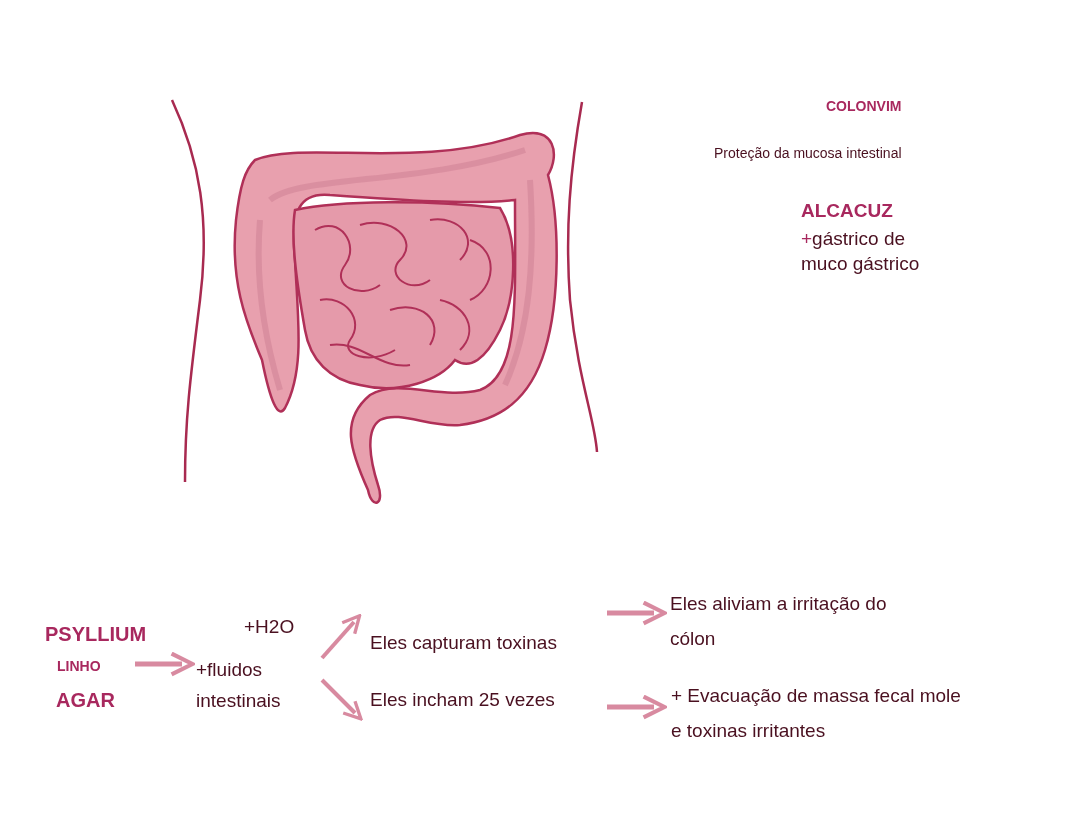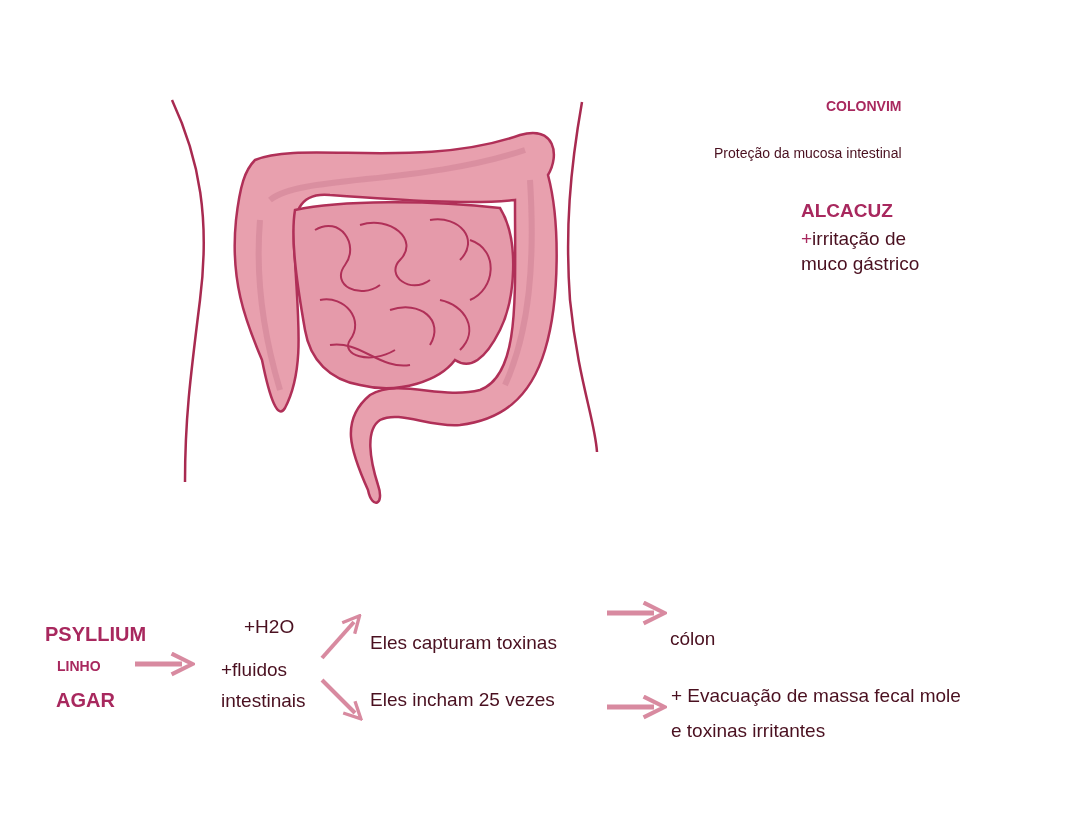--- a/index.html
+++ b/index.html
@@ -55,44 +55,44 @@
   <line x1="322" y1="680" x2="355" y2="713" stroke="#d88aa0" stroke-width="4" marker-end="url(#ah)"></line>
   <line x1="607" y1="613" x2="654" y2="613" stroke="#d88aa0" stroke-width="5" marker-end="url(#ah)"></line>
   <line x1="607" y1="707" x2="654" y2="707" stroke="#d88aa0" stroke-width="5" marker-end="url(#ah)"></line>
 </svg>
 
 <div class="abs brand" style="left:826px;top:98px;font-size:14px;">COLONVIM</div>
 <div class="abs txt" style="left:714px;top:137px;font-size:14px;margin-top:8px;">Proteção da mucosa intestinal</div>
 
 <div class="abs brand" style="left:801px;top:200px;font-size:19px;">ALCACUZ</div>
 <div class="abs txt" style="left:801px;top:226px;font-size:19px;line-height:25px;">
-  <span class="plus-accent">+</span><span>irritação de</span><br>
+  <span class="plus-accent">+</span><span>gástrico de</span><br>
   <span>muco gástrico</span>
 </div>
 
 <div class="abs brand" style="left:45px;top:623px;font-size:20px;">PSYLLIUM</div>
 <div class="abs brand" style="left:57px;top:658px;font-size:14px;">LINHO</div>
 <div class="abs brand" style="left:56px;top:689px;font-size:20px;">AGAR</div>
 
 <div class="abs txt" style="left:196px;top:616px;font-size:19px;margin-left:48px;">+H2O</div>
-<div class="abs txt" style="left:196px;top:654px;font-size:19px;line-height:31px;margin-left:25px;">
+<div class="abs txt" style="left:196px;top:654px;font-size:19px;line-height:31px;">
   <span>+fluidos</span><br>
   <span>intestinais</span>
 </div>
 
 <div class="abs txt" style="left:370px;top:590px;font-size:19px;line-height:35px;">
   <br>
   <span>Eles capturam toxinas</span>
 </div>
 
 <div class="abs txt" style="left:370px;top:682px;font-size:19px;line-height:35px;">
   <span>Eles incham 25 vezes</span><br>
 </div>
 
 <div class="abs txt" style="left:670px;top:586px;font-size:19px;line-height:35px;">
-  <br>
+  <span>Eles aliviam a irritação do</span><br>
   <span>cólon</span>
 </div>
 
 <div class="abs txt" style="left:671px;top:678px;font-size:19px;line-height:35px;">
   <span>+ Evacuação de massa fecal mole</span><br>
   <span>e toxinas irritantes</span>
 </div>
 
 </body></html>

